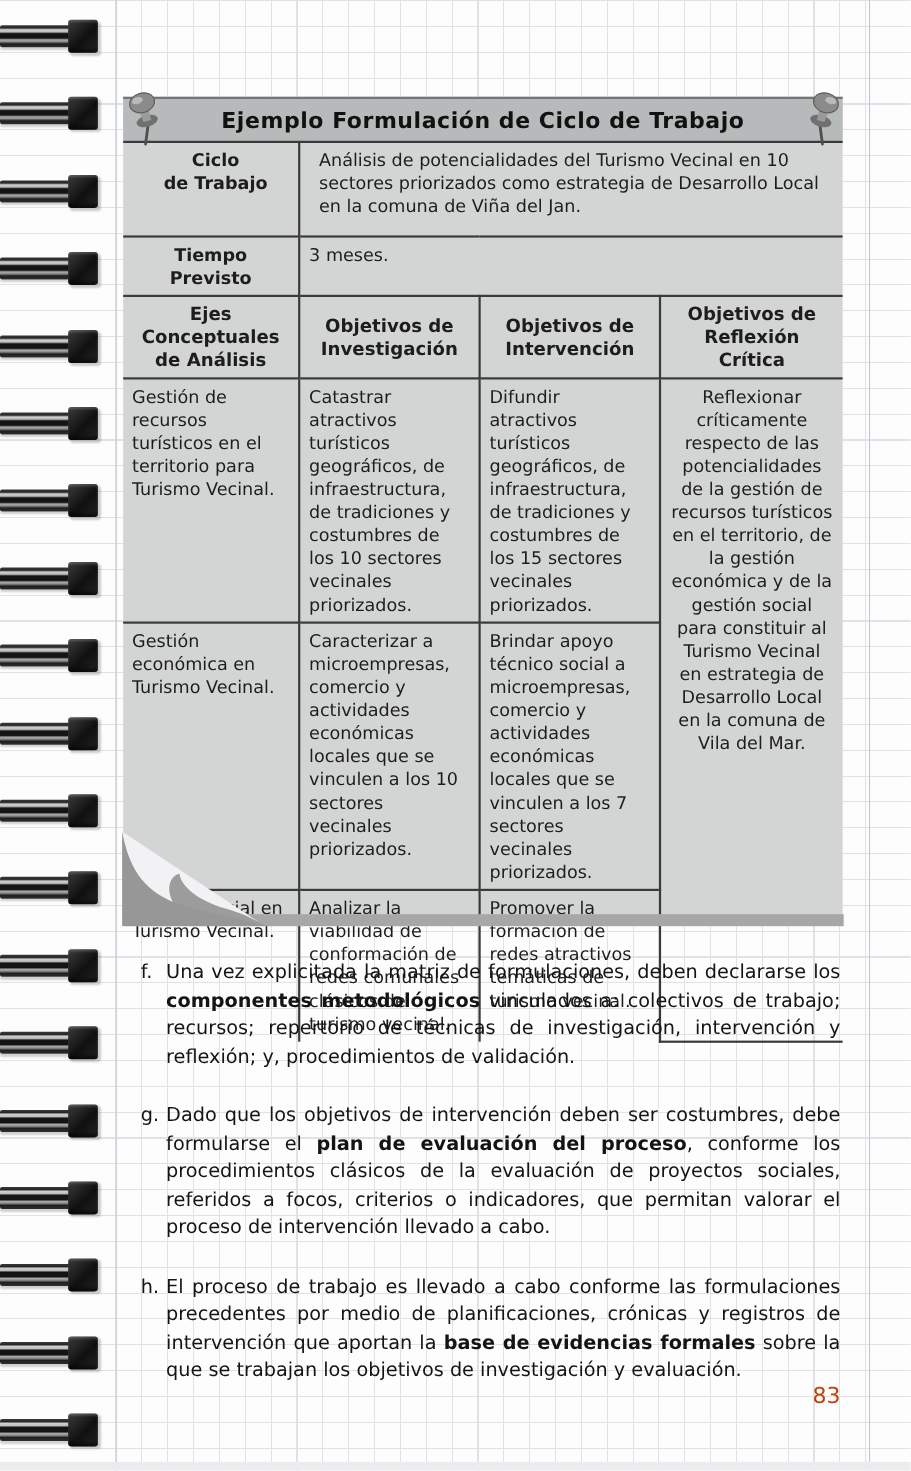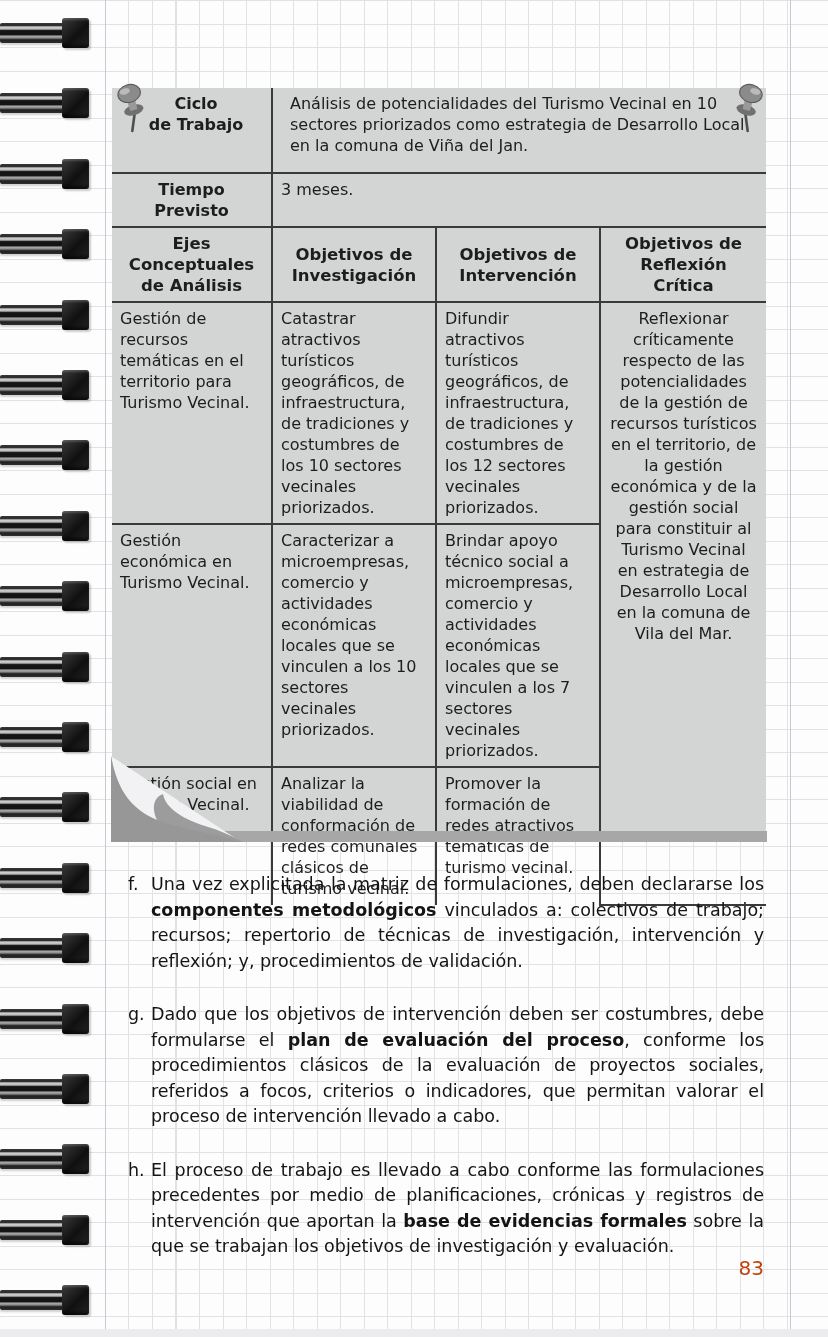--- a/index.html
+++ b/index.html
@@ -167,20 +167,21 @@
       <ellipse cx="16.5" cy="7.5" rx="5" ry="3" fill="#c2c2c2" opacity="0.85"></ellipse>
     </svg>
     <svg class="pin right" viewBox="0 0 40 48">
       <path d="M20 30 L13 46" stroke="#4f4f4f" stroke-width="2.5" stroke-linecap="round" fill="none"></path>
       <ellipse cx="20" cy="27" rx="9.5" ry="5" fill="#707070"></ellipse>
       <path d="M16 15 L24 15 L23.5 27 L16.5 27 Z" fill="#9a9a9a"></path>
       <ellipse cx="20" cy="10.5" rx="11" ry="8.5" fill="#8b8b8b" stroke="#5c5c5c" stroke-width="1"></ellipse>
       <ellipse cx="16.5" cy="7.5" rx="5" ry="3" fill="#c2c2c2" opacity="0.85"></ellipse>
     </svg>
 
+    <div class="note-title">Ejemplo Formulación de Ciclo de Trabajo</div>
 
     <table class="cycle">
       <colgroup>
           <col style="width:160px">
           <col style="width:164px">
           <col style="width:164px">
           <col style="width:166px">
         </colgroup>
       <tbody>
           <tr class="tr-meta1">
@@ -196,23 +197,23 @@
         <td>Ejes Conceptuales
 de Análisis</td>
         <td>Objetivos de
 Investigación</td>
         <td>Objetivos de
 Intervención</td>
         <td>Objetivos de
 Reflexión Crítica</td>
       </tr>
       <tr class="tr-r1">
-        <td>Gestión de recursos temáticas en el territorio para Turismo Vecinal.</td>
+        <td>Gestión de recursos turísticos en el territorio para Turismo Vecinal.</td>
         <td>Catastrar atractivos turísticos geográficos, de infraestructura, de tradiciones y costumbres de los 10 sectores vecinales priorizados.</td>
-        <td>Difundir atractivos turísticos geográficos, de infraestructura, de tradiciones y costumbres de los 12 sectores vecinales priorizados.</td>
+        <td>Difundir atractivos turísticos geográficos, de infraestructura, de tradiciones y costumbres de los 15 sectores vecinales priorizados.</td>
         <td class="reflexion" rowspan="3">Reflexionar críticamente respecto de las potencialidades de la gestión de recursos turísticos en el territorio, de la gestión económica y de la gestión social para constituir al Turismo Vecinal en estrategia de Desarrollo Local en la comuna de Vila del Mar.</td>
       </tr>
       <tr class="tr-r2">
         <td>Gestión económica en Turismo Vecinal.</td>
         <td>Caracterizar a microempresas, comercio y actividades económicas locales que se vinculen a los 10 sectores vecinales priorizados.</td>
         <td>Brindar apoyo técnico social a microempresas, comercio y actividades económicas locales que se vinculen a los 7 sectores vecinales priorizados.</td>
       </tr>
       <tr class="tr-r3">
         <td>Gestión social en Turismo Vecinal.</td>
         <td>Analizar la viabilidad de conformación de redes comunales clásicos de turismo vecinal.</td>

